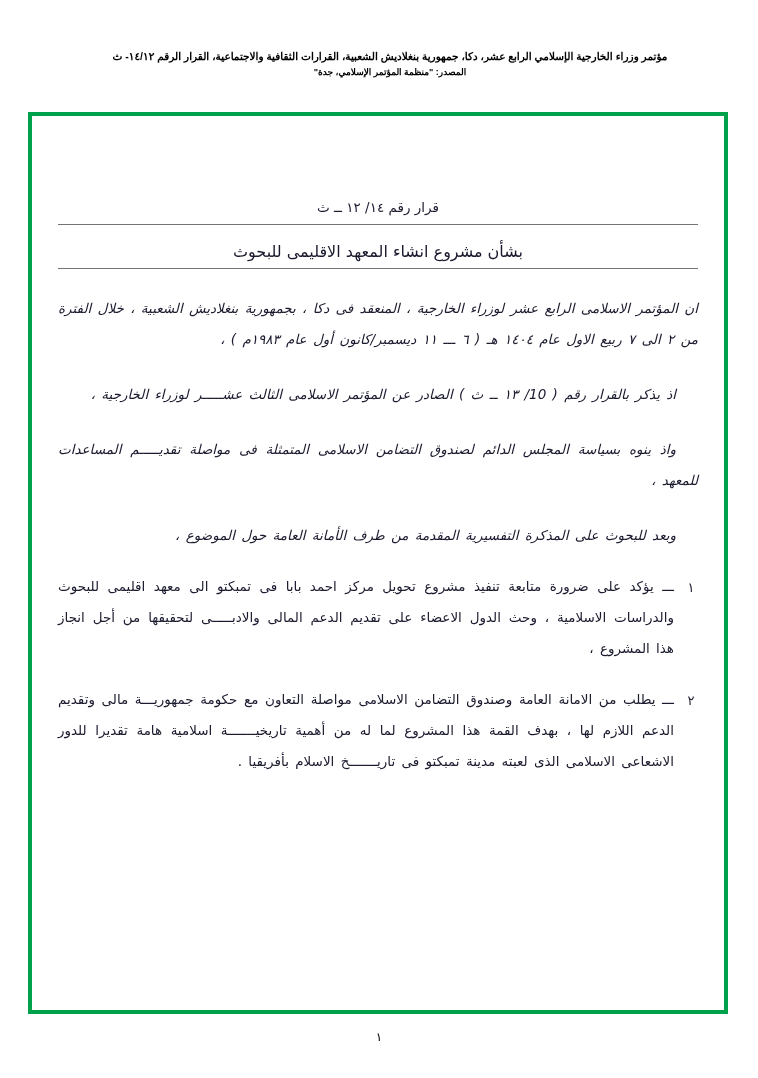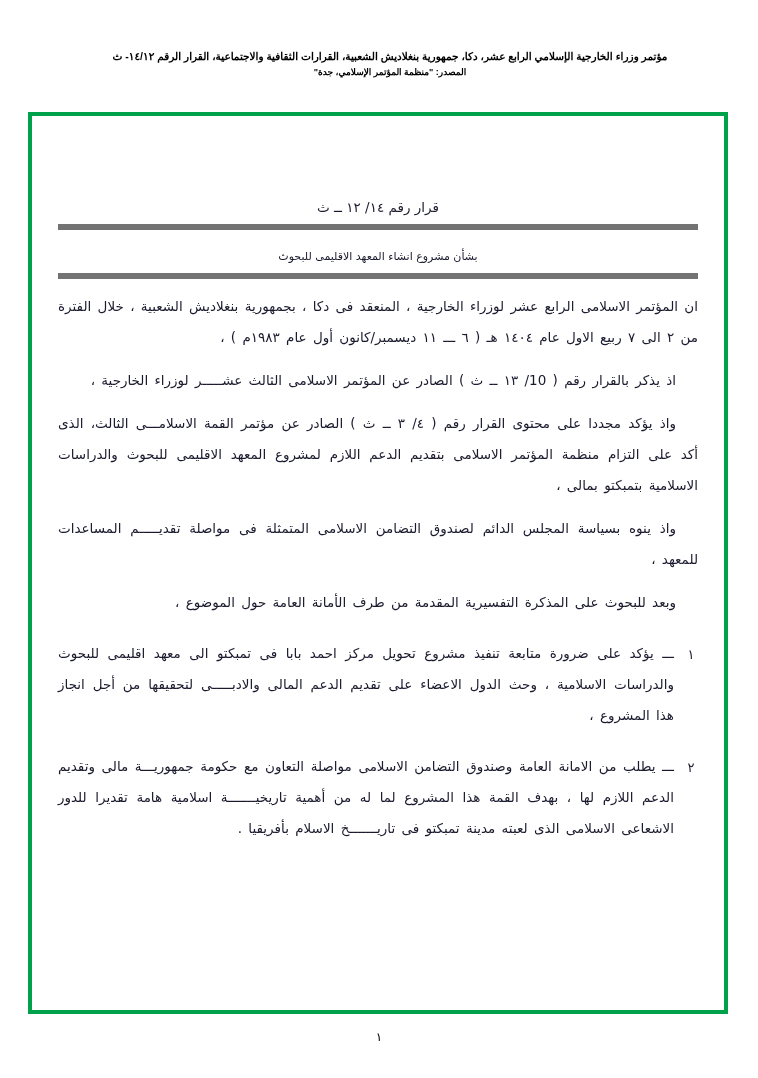--- a/index.html
+++ b/index.html
@@ -65,39 +65,40 @@
     box-sizing: border-box;
   }
 
   .title-block {
     margin-top: 62px;
     text-align: center;
   }
   .title-block .t-line {
     display: block;
     margin-bottom: 11px;
-    font-size: 11px;
+    font-size: 16px;
     letter-spacing: 0.6px;
     color: #1a1a2e;
   }
   .title-block .t-num {
     font-size: 13.5px;
     letter-spacing: 1.2px;
   }
   .u {
-    border-bottom: 6px solid #737373;
+    border-bottom: 1px solid #737373;
     padding-bottom: 1px;
   }
 
   .para {
-    margin-top: 12px;
+    margin-top: 24px;
     text-align: justify;
     text-align-last: right;
     letter-spacing: 0.2px;
     word-spacing: 2px;
+    font-style: italic;
   }
   .para.indent { text-indent: 22px; }
 
   .numbered {
     margin-top: 20px;
     display: flex;
     flex-direction: row;
     gap: 10px;
     align-items: flex-start;
   }
@@ -139,21 +140,20 @@
 
 <div class="doc-body">
 
   <div class="title-block">
     <span class="t-line t-num u">قرار رقم  ١٤/ ١٢ ــ ث</span>
     <span class="t-line u">بشأن مشروع انشاء المعهد الاقليمى للبحوث</span>
   </div>
 
   <div class="para">ان المؤتمر الاسلامى الرابع عشر لوزراء الخارجية ، المنعقد فى دكا ، بجمهورية بنغلاديش الشعبية ، خلال الفترة من ٢ الى ٧ ربيع الاول عام ١٤٠٤ هـ ( ٦ ـــ ١١ ديسمبر/كانون أول عام ١٩٨٣م ) ،</div>
   <div class="para indent">اذ يذكر بالقرار رقم ( 10/ ١٣ ــ ث ) الصادر عن المؤتمر الاسلامى الثالث عشـــــر لوزراء الخارجية ،</div>
-  <div class="para indent">واذ يؤكد مجددا على محتوى القرار رقم ( ٤/ ٣ ــ ث ) الصادر عن مؤتمر القمة الاسلامـــى الثالث، الذى أكد على التزام منظمة المؤتمر الاسلامى بتقديم الدعم اللازم لمشروع المعهد الاقليمى للبحوث والدراسات الاسلامية بتمبكتو بمالى ،</div>
   <div class="para indent">واذ ينوه بسياسة المجلس الدائم لصندوق التضامن الاسلامى المتمثلة فى مواصلة تقديـــــم المساعدات للمعهد ،</div>
   <div class="para indent">وبعد للبحوث على المذكرة التفسيرية المقدمة من طرف الأمانة العامة حول الموضوع ،</div>
 
   <div class="numbered">
     <div class="num">١</div>
     <div class="body">ـــ يؤكد على ضرورة متابعة تنفيذ مشروع تحويل مركز احمد بابا فى تمبكتو الى معهد اقليمى للبحوث والدراسات الاسلامية ، وحث الدول الاعضاء على تقديم الدعم المالى والادبـــــى لتحقيقها من أجل انجاز هذا المشروع ،</div>
   </div>
 
   <div class="numbered">
     <div class="num">٢</div>

